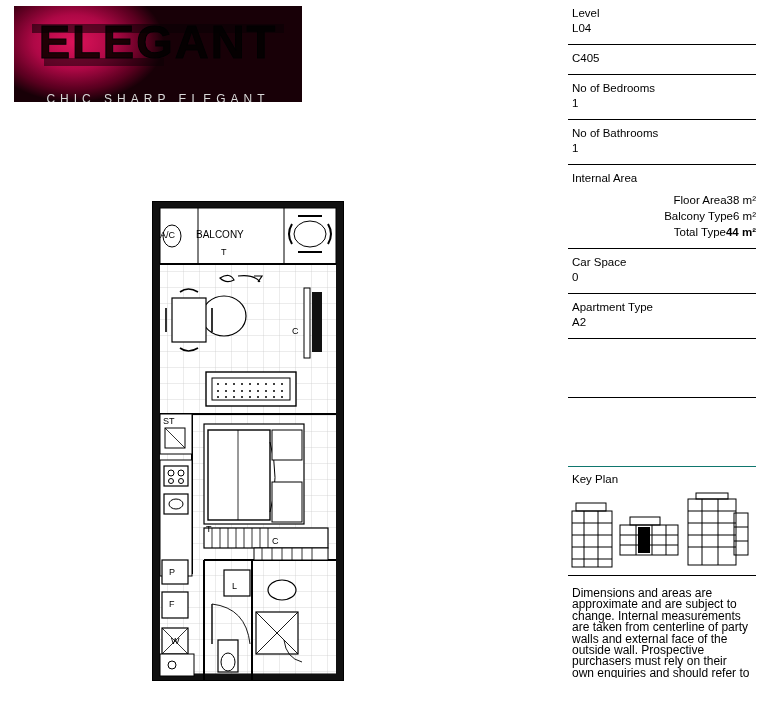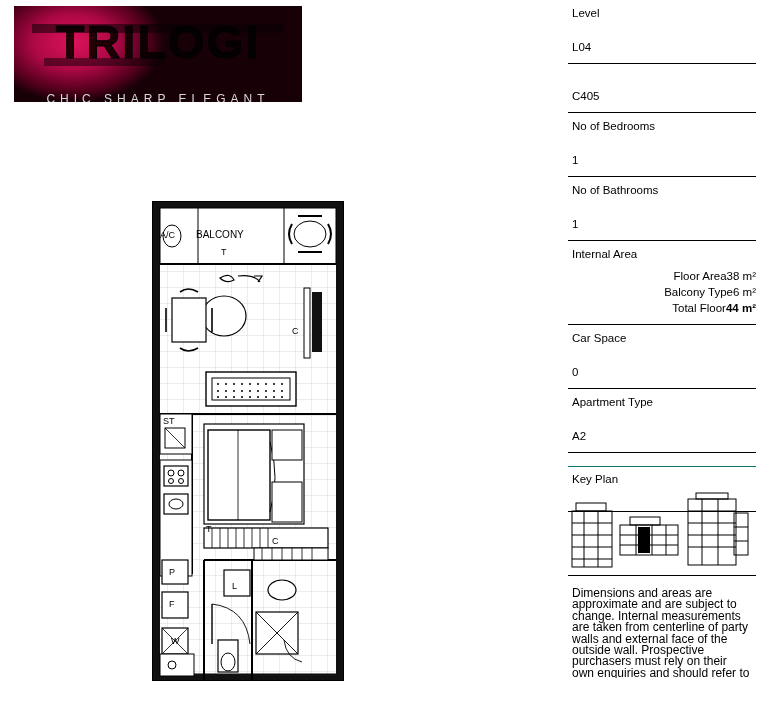--- a/index.html
+++ b/index.html
@@ -95,21 +95,21 @@
     padding: 6px 0 8px 4px;
   }
   .spec-row:first-child { padding-top: 6px; }
   .spec-label {
     font-size: 11.5px;
     line-height: 15px;
   }
   .spec-value {
     font-size: 11.5px;
     line-height: 15px;
-    margin-top: 19px;
+    margin-top: 0;
   }
   .area-line {
     display: flex;
     justify-content: flex-end;
     font-size: 11.5px;
     line-height: 16px;
   }
   .area-line .v { font-weight: normal; }
   .area-line .v.bold { font-weight: bold; }
   .area-block { margin-top: 6px; }
@@ -148,21 +148,21 @@
     overflow: hidden;
   }
 </style>
 </head>
 <body>
 
 <div id="logo-block">
   <div id="logo-gradient"></div>
   <div id="logo-bar-top"></div>
   <div id="logo-bar-mid"></div>
-  <div id="logo-word">TRILOGI</div>
+  <div id="logo-word">ELEGANT</div>
   <div id="logo-sub">CHIC   SHARP   ELEGANT</div>
 </div>
 
 <div id="plan">
 <svg width="192" height="490" viewBox="0 0 192 490" xmlns="http://www.w3.org/2000/svg">
 
   <defs>
     <pattern id="tile" width="16" height="16" patternUnits="userSpaceOnUse">
       <rect width="16" height="16" fill="#ffffff"></rect>
       <path d="M16 0 L16 16 M0 16 L16 16" stroke="#c8c8c8" stroke-width="0.7"></path>
@@ -356,21 +356,21 @@
     <div class="area-block">
       <div class="area-line">
         <span>Floor Area</span>
         <span class="v">38 m²</span>
       </div>
       <div class="area-line">
         <span>Balcony Type</span>
         <span class="v">6 m²</span>
       </div>
       <div class="area-line">
-        <span>Total Floor</span>
+        <span>Total Type</span>
         <span class="v bold">44 m²</span>
       </div>
     </div>
   </div>
 
   <div class="spec-row">
     <div class="spec-label">Car Space</div>
     <div class="spec-value">0</div>
   </div>
 

